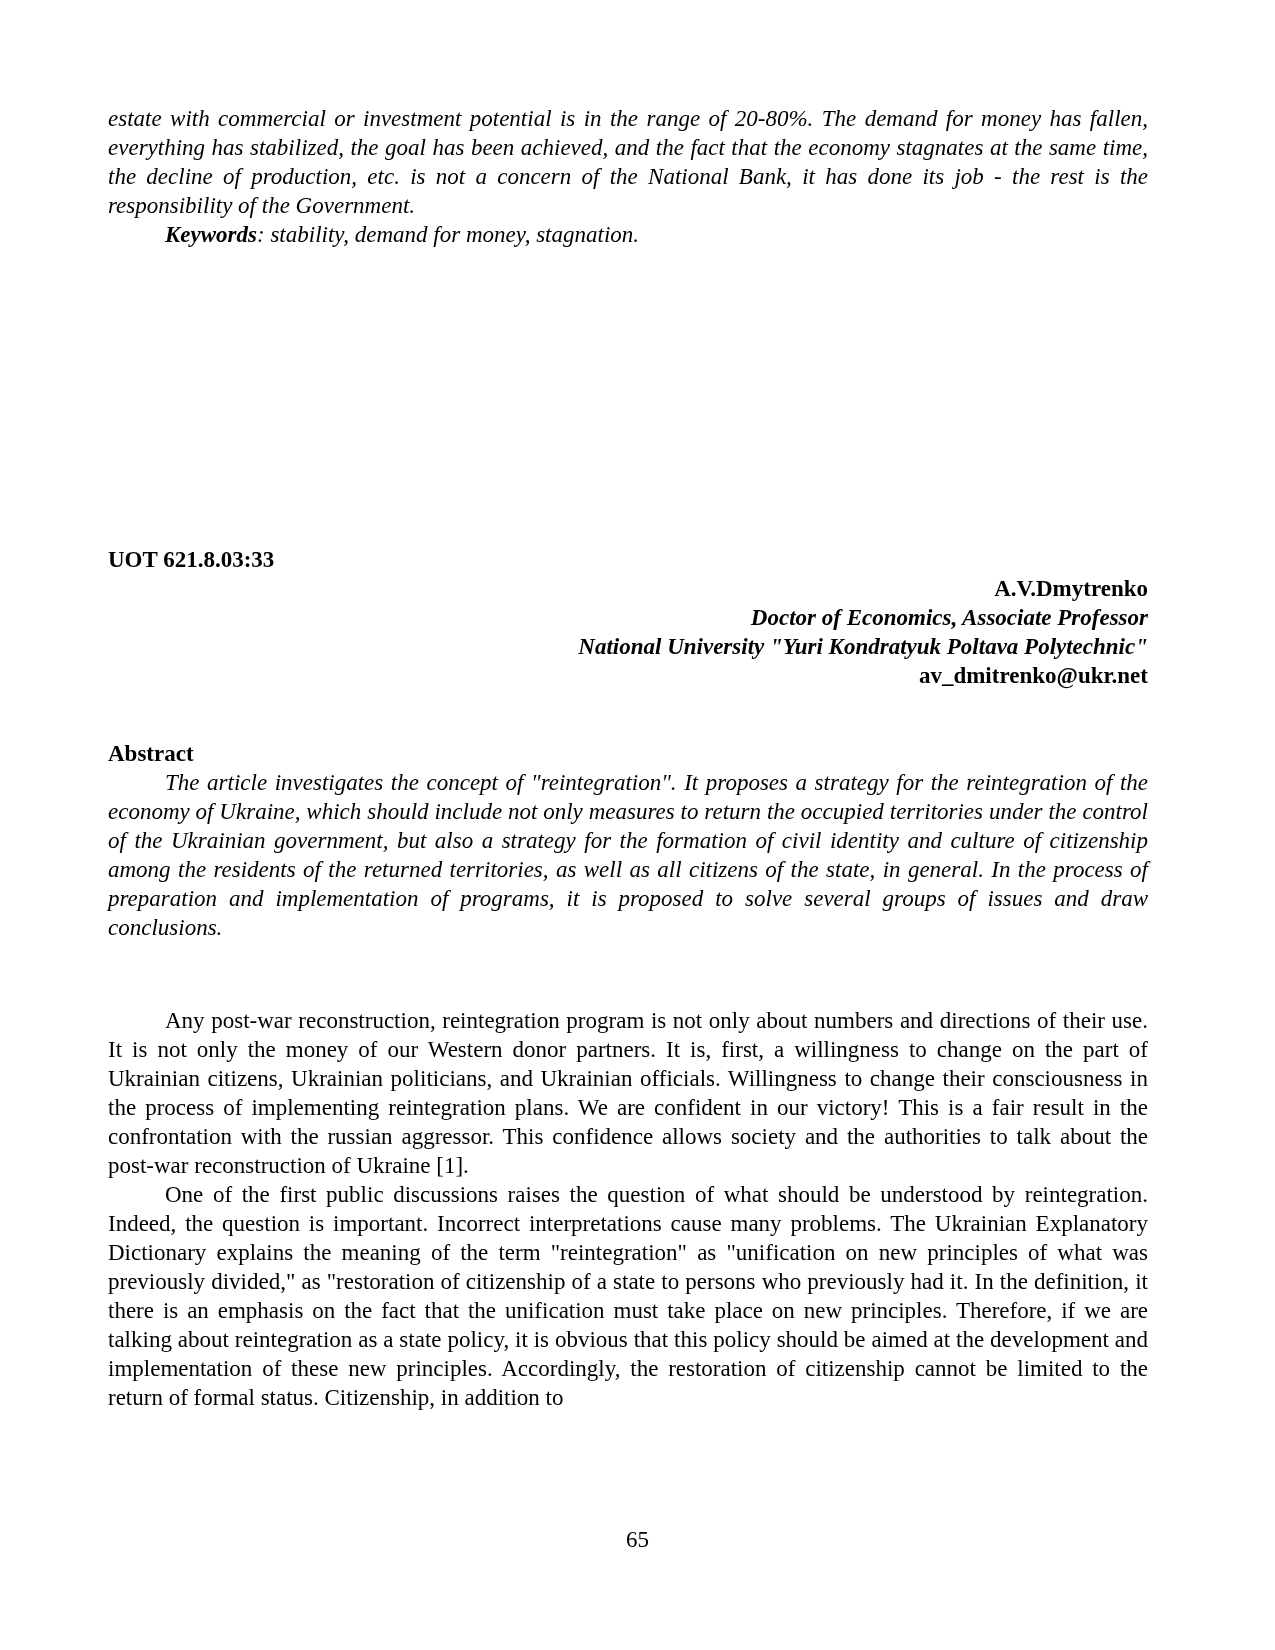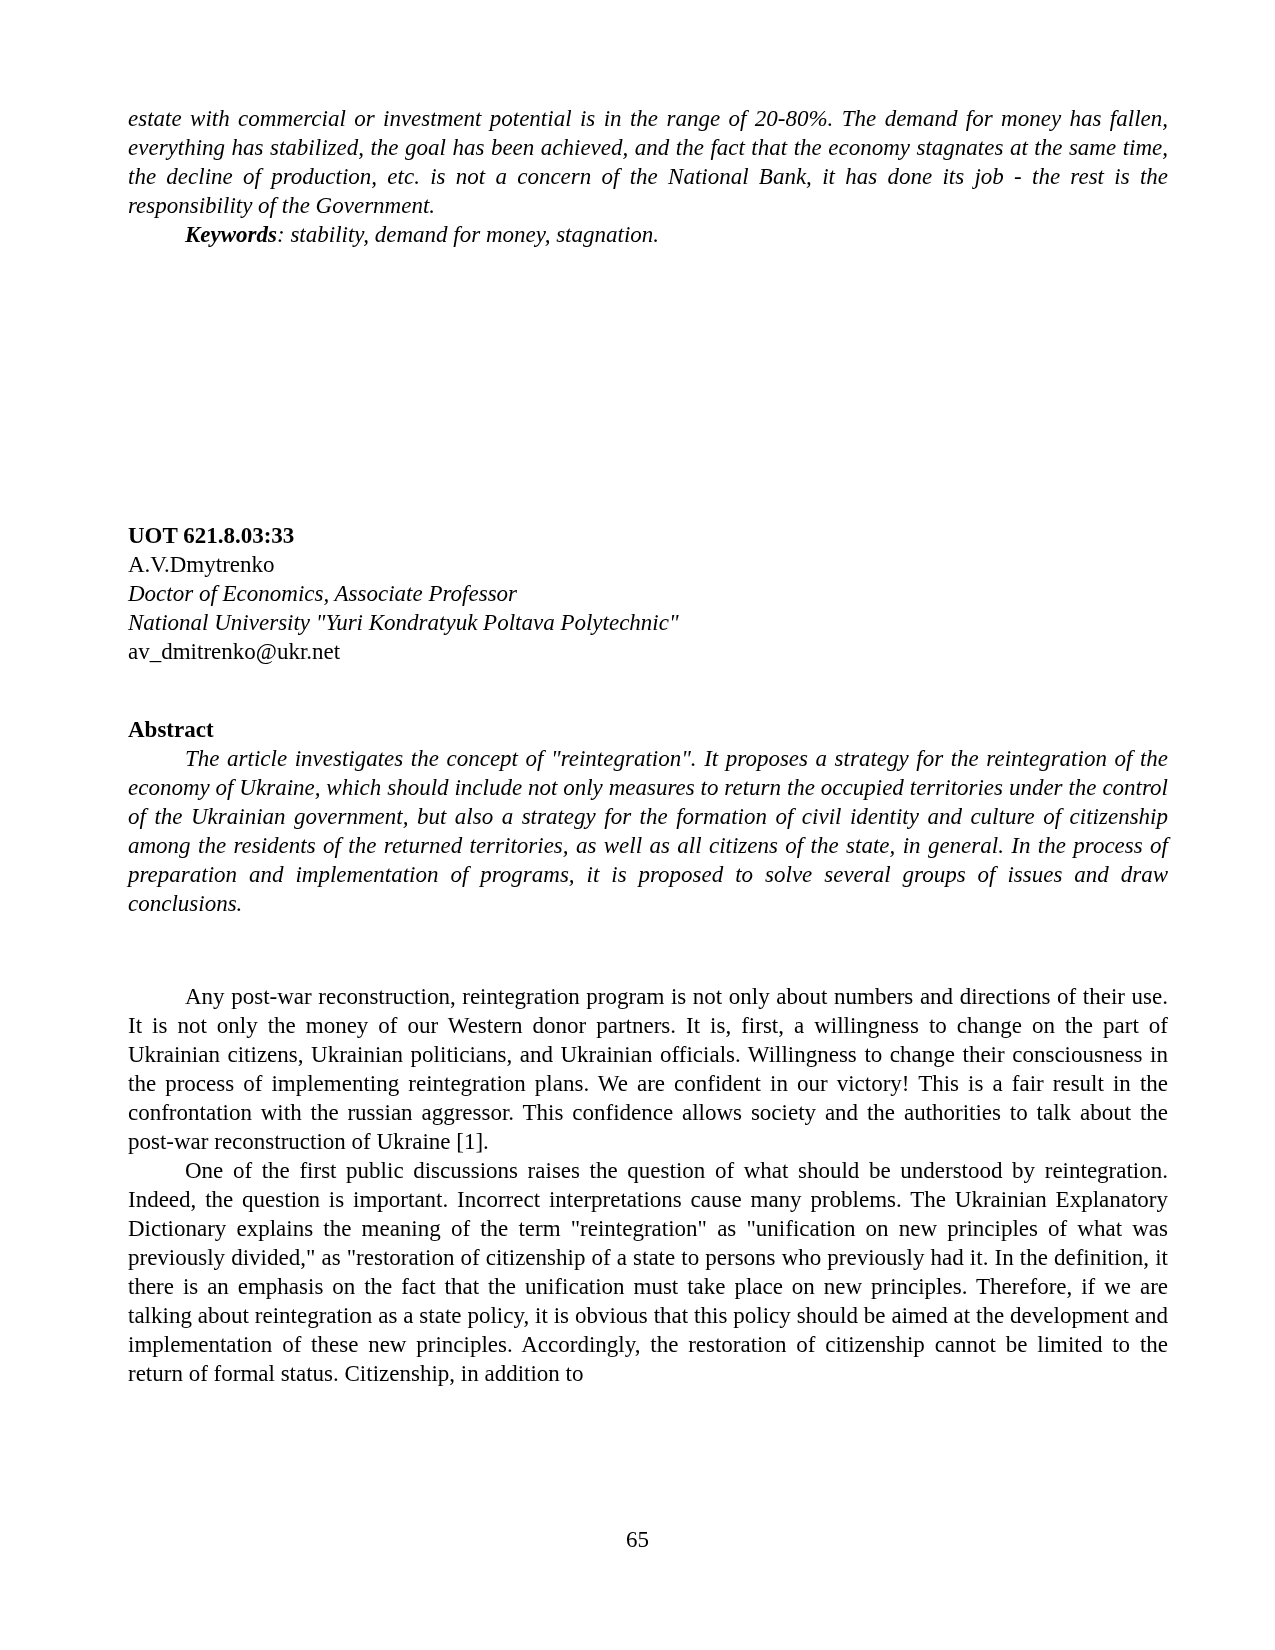--- a/index.html
+++ b/index.html
@@ -14,35 +14,35 @@
     background: #ffffff;
     color: #000000;
     font-family: "Liberation Serif", serif;
     font-size: 23px;
     line-height: 29px;
     overflow: hidden;
   }
   .content {
     position: absolute;
     top: 104px;
-    left: 128px;
+    left: 108px;
     width: 1040px;
   }
   p { margin: 0; }
   .justify { text-align: justify; }
   .italic { font-style: italic; }
   .kw-line { text-indent: 57px; }
   .kw-label { font-weight: bold; font-style: italic; }
   .kw-text { font-style: italic; }
   .spacer-a { height: 272px; }
   .spacer-b { height: 22px; }
   .spacer-c { height: 27px; }
   .spacer-e { height: 64px; }
-  .udc-line { font-weight: bold; }
-  .author-block { text-align: left; font-weight: normal; }
+  .udc-line { font-weight: bold; margin-top: 24px; }
+  .author-block { text-align: right; font-weight: bold; }
   .author-block .em { font-style: italic; }
   .article-title { text-align: center; font-weight: bold; }
   .abstract-heading { text-align: left; font-weight: bold; }
   .body-para { text-align: justify; text-indent: 57px; }
   .page-number {
     position: absolute;
     bottom: 96px;
     left: 0;
     width: 100%;
     text-align: center;

